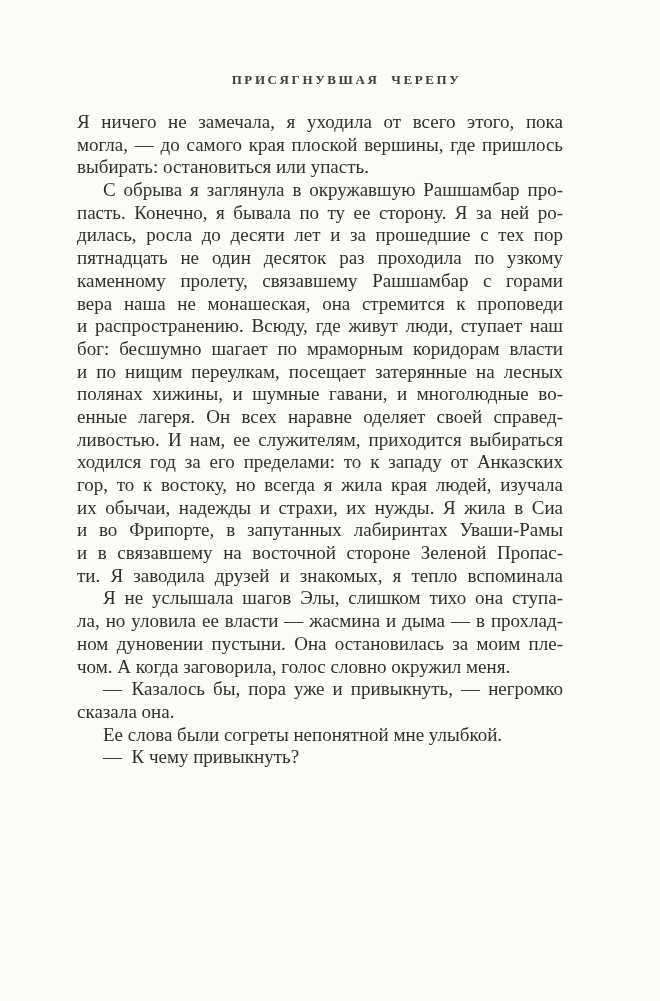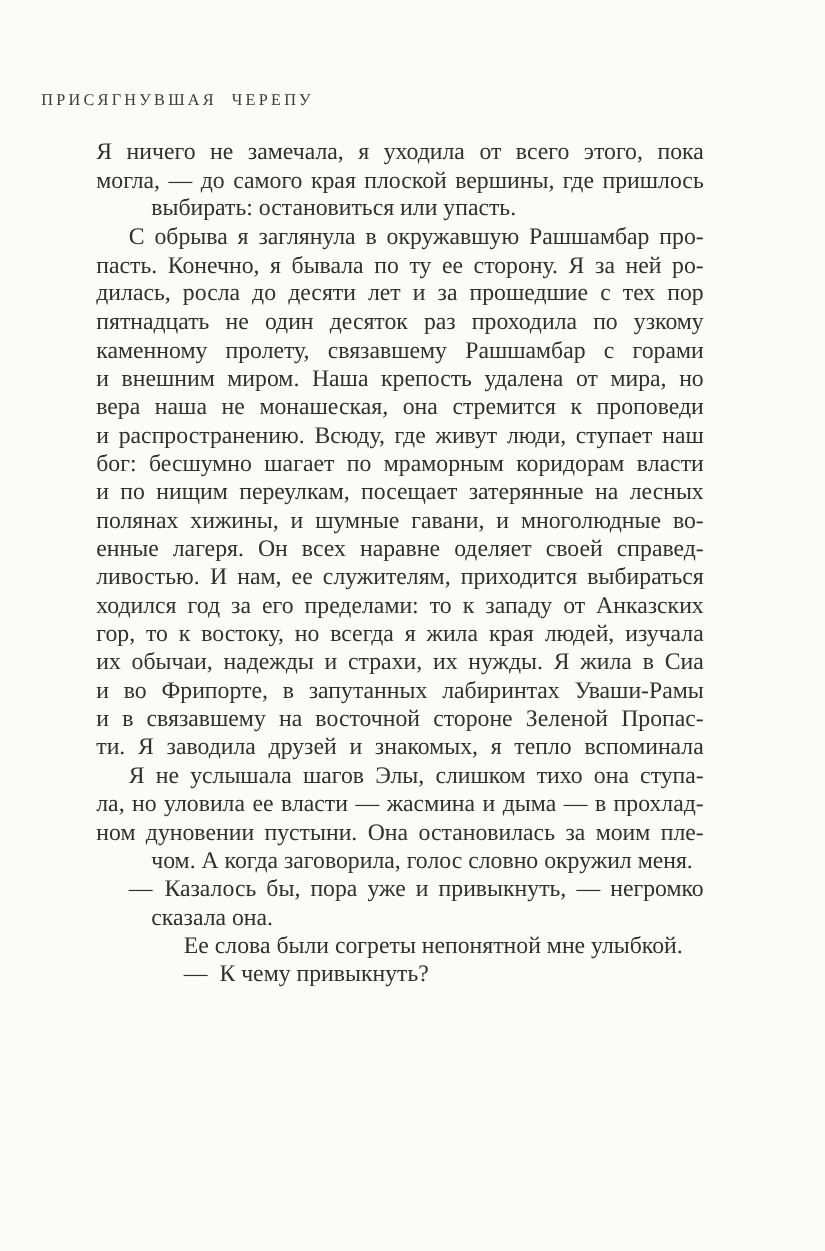--- a/index.html
+++ b/index.html
@@ -18,23 +18,23 @@
     height:1001px;
     margin:0 auto;
     background:var(--bg);
     overflow:hidden;
   }
   .running-header{
     position:absolute;
     top:72px;
     left:0;
     right:0;
-    text-align:left;
+    text-align:center;
     font-size:13px;
-    font-weight:400;
+    font-weight:700;
     letter-spacing:2.6px;
     word-spacing:6px;
     color:var(--header-text);
     padding-left:33px;
   }
   .text-block{
     position:absolute;
     top:111px;
     left:77px;
     width:486px;
@@ -44,21 +44,20 @@
   }
   .line{
     text-align:justify;
     text-align-last:justify;
     height:22.7px;
     overflow:visible;
   }
   .line.last{
     text-align:left;
     text-align-last:left;
-    margin-left:44px;
   }
   .line.indent{
     padding-left:26px;
   }
   .page-number{
     position:absolute;
     top:873px;
     left:77px;
     width:486px;
     text-align:center;
@@ -75,21 +74,20 @@
 
   <div class="text-block" id="text-block">
       <div class="line">Я ничего не замечала, я уходила от всего этого, пока</div>
       <div class="line">могла, — до самого края плоской вершины, где пришлось</div>
       <div class="line last">выбирать: остановиться или упасть.</div>
       <div class="line indent">С обрыва я заглянула в окружавшую Рашшамбар про-</div>
       <div class="line">пасть. Конечно, я бывала по ту ее сторону. Я за ней ро-</div>
       <div class="line">дилась, росла до десяти лет и за прошедшие с тех пор</div>
       <div class="line">пятнадцать не один десяток раз проходила по узкому</div>
       <div class="line">каменному пролету, связавшему Рашшамбар с горами</div>
-      <div class="line">и внешним миром. Наша крепость удалена от мира, но</div>
       <div class="line">вера наша не монашеская, она стремится к проповеди</div>
       <div class="line">и распространению. Всюду, где живут люди, ступает наш</div>
       <div class="line">бог: бесшумно шагает по мраморным коридорам власти</div>
       <div class="line">и по нищим переулкам, посещает затерянные на лесных</div>
       <div class="line">полянах хижины, и шумные гавани, и многолюдные во-</div>
       <div class="line">енные лагеря. Он всех наравне оделяет своей справед-</div>
       <div class="line">ливостью. И нам, ее служителям, приходится выбираться</div>
       <div class="line">ходился год за его пределами: то к западу от Анказских</div>
       <div class="line">гор, то к востоку, но всегда я жила края людей, изучала</div>
       <div class="line">их обычаи, надежды и страхи, их нужды. Я жила в Сиа</div>

